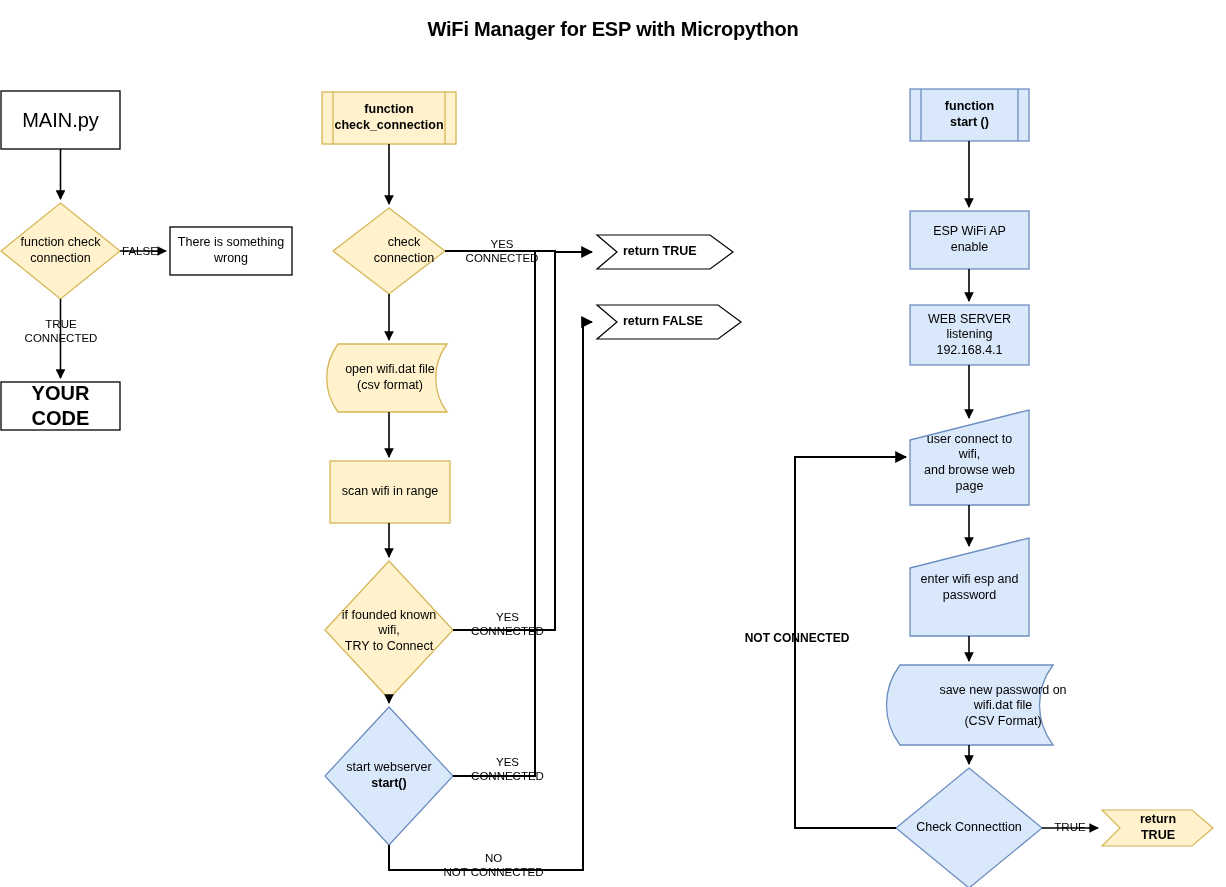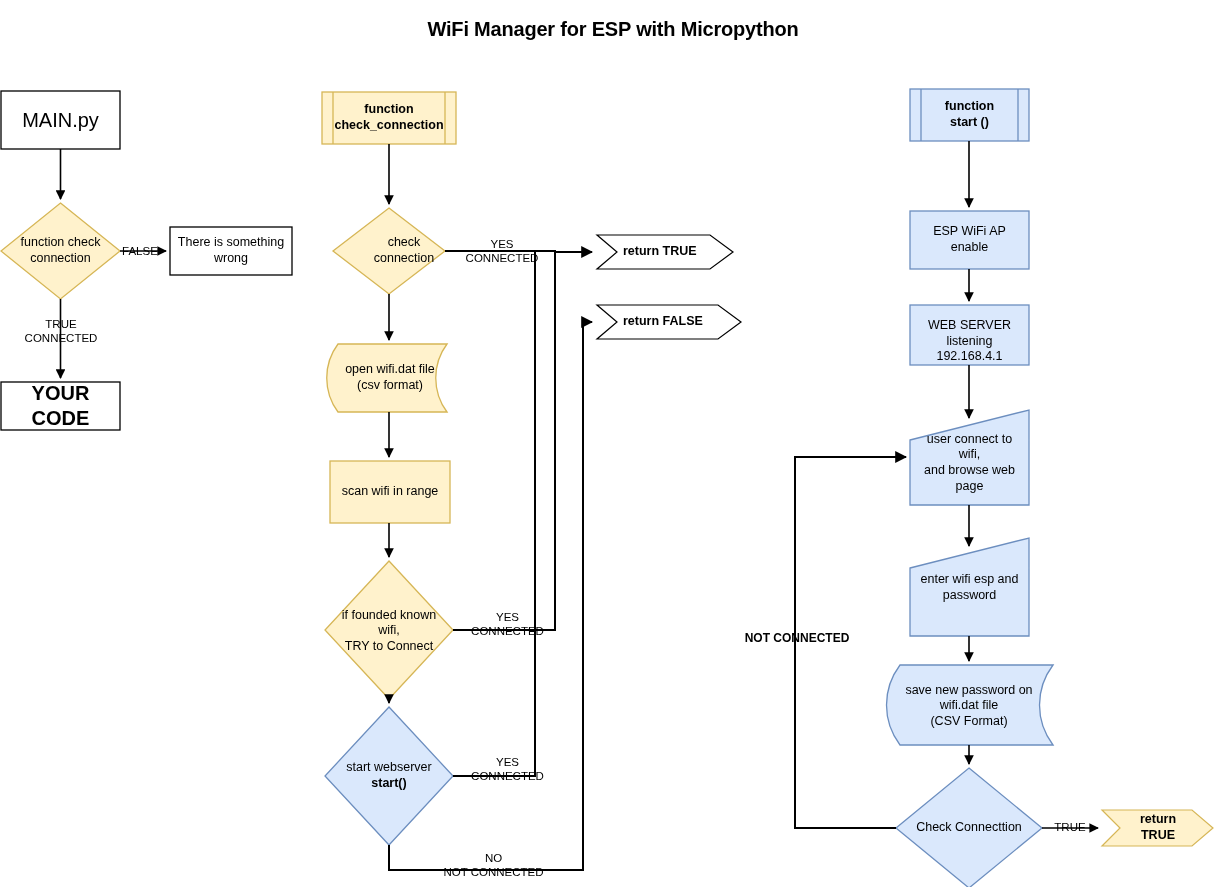--- a/index.html
+++ b/index.html
@@ -162,35 +162,35 @@
 <div class="edgelabel" style="left:386px;top:852px;width:215px;text-align:center;">NO
 NOT CONNECTED</div>
 
 <div class="node bold" style="left:910px;top:89px;width:119px;height:52px;">
   <span class="txt">function
 start ()</span>
 </div>
 <div class="node" style="left:910px;top:211px;width:119px;height:58px;">
   <span class="txt">ESP WiFi AP enable</span>
 </div>
-<div class="node" style="left:910px;top:305px;width:119px;height:60px;align-items:flex-end;">
+<div class="node" style="left:910px;top:305px;width:119px;height:60px;">
   <span class="txt">WEB SERVER
 listening
 192.168.4.1</span>
 </div>
 <div class="node" style="left:910px;top:435px;width:119px;height:56px;">
   <span class="txt">user connect to wifi,
 and browse web
 page</span>
 </div>
 <div class="node" style="left:910px;top:566px;width:119px;height:44px;">
   <span class="txt">enter wifi esp and
 password</span>
 </div>
-<div class="node" style="left:898px;top:678px;width:142px;height:56px;">
+<div class="node" style="left:932px;top:678px;width:142px;height:56px;">
   <span class="txt">save new password on
 wifi.dat file
 (CSV Format)</span>
 </div>
 <div class="node" style="left:904px;top:815px;width:130px;height:26px;">
   <span class="txt">Check Connecttion</span>
 </div>
 <div class="node bold" style="left:1118px;top:815px;width:80px;height:26px;justify-content:flex-start;">
   <span class="txt">return TRUE</span>
 </div>

